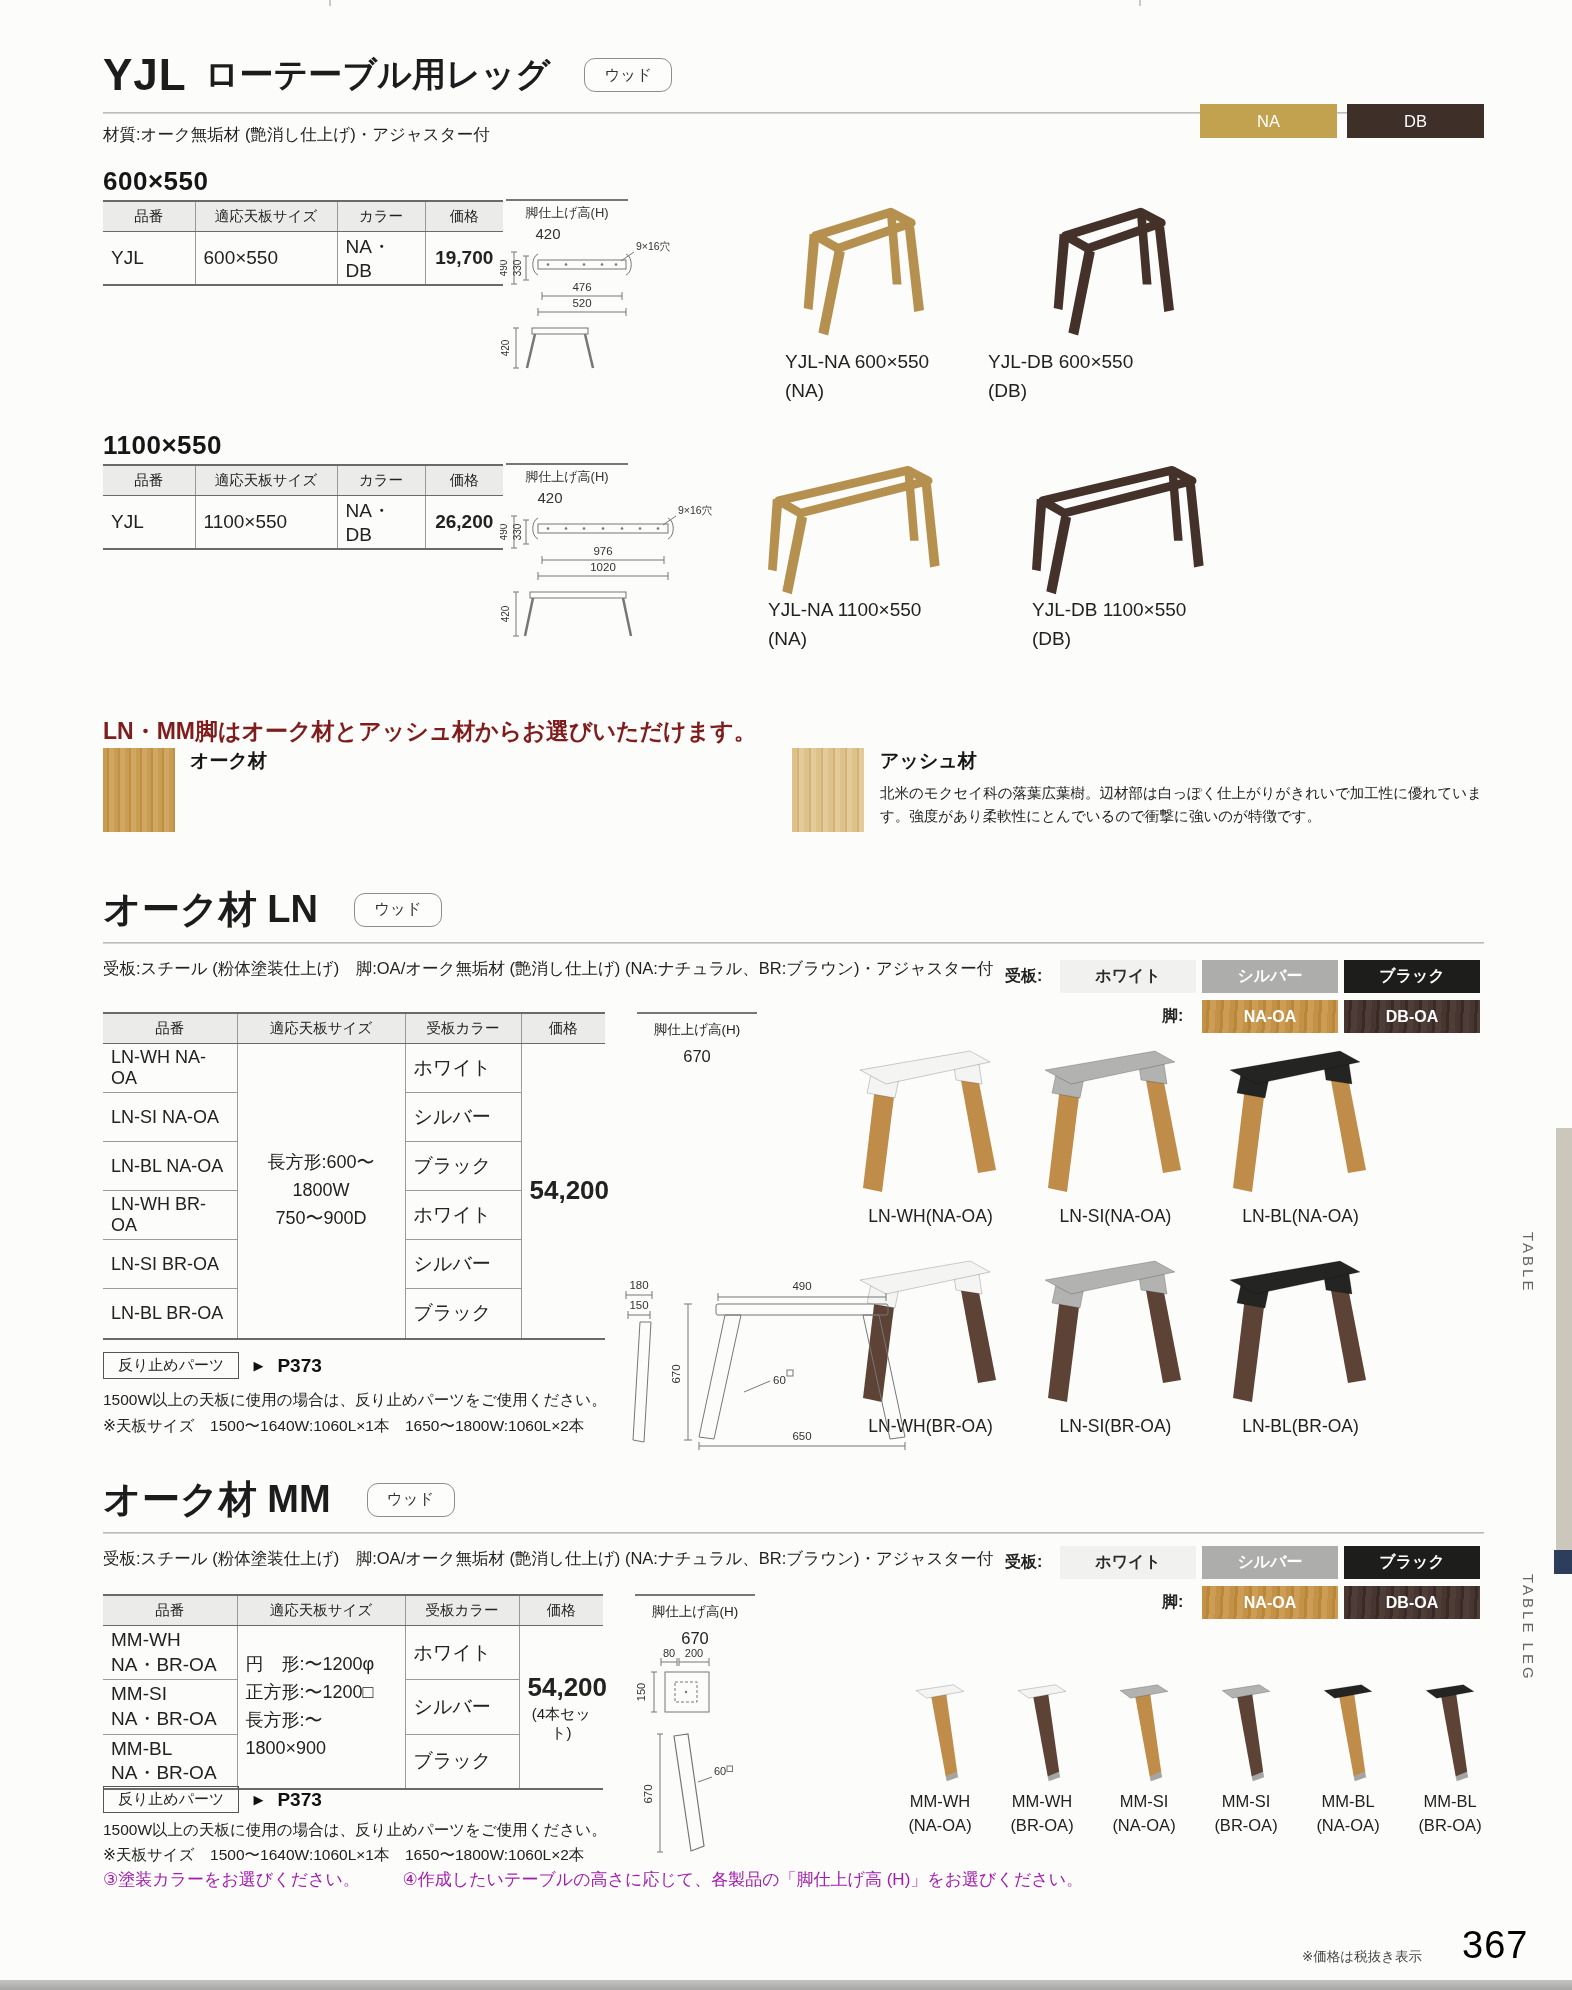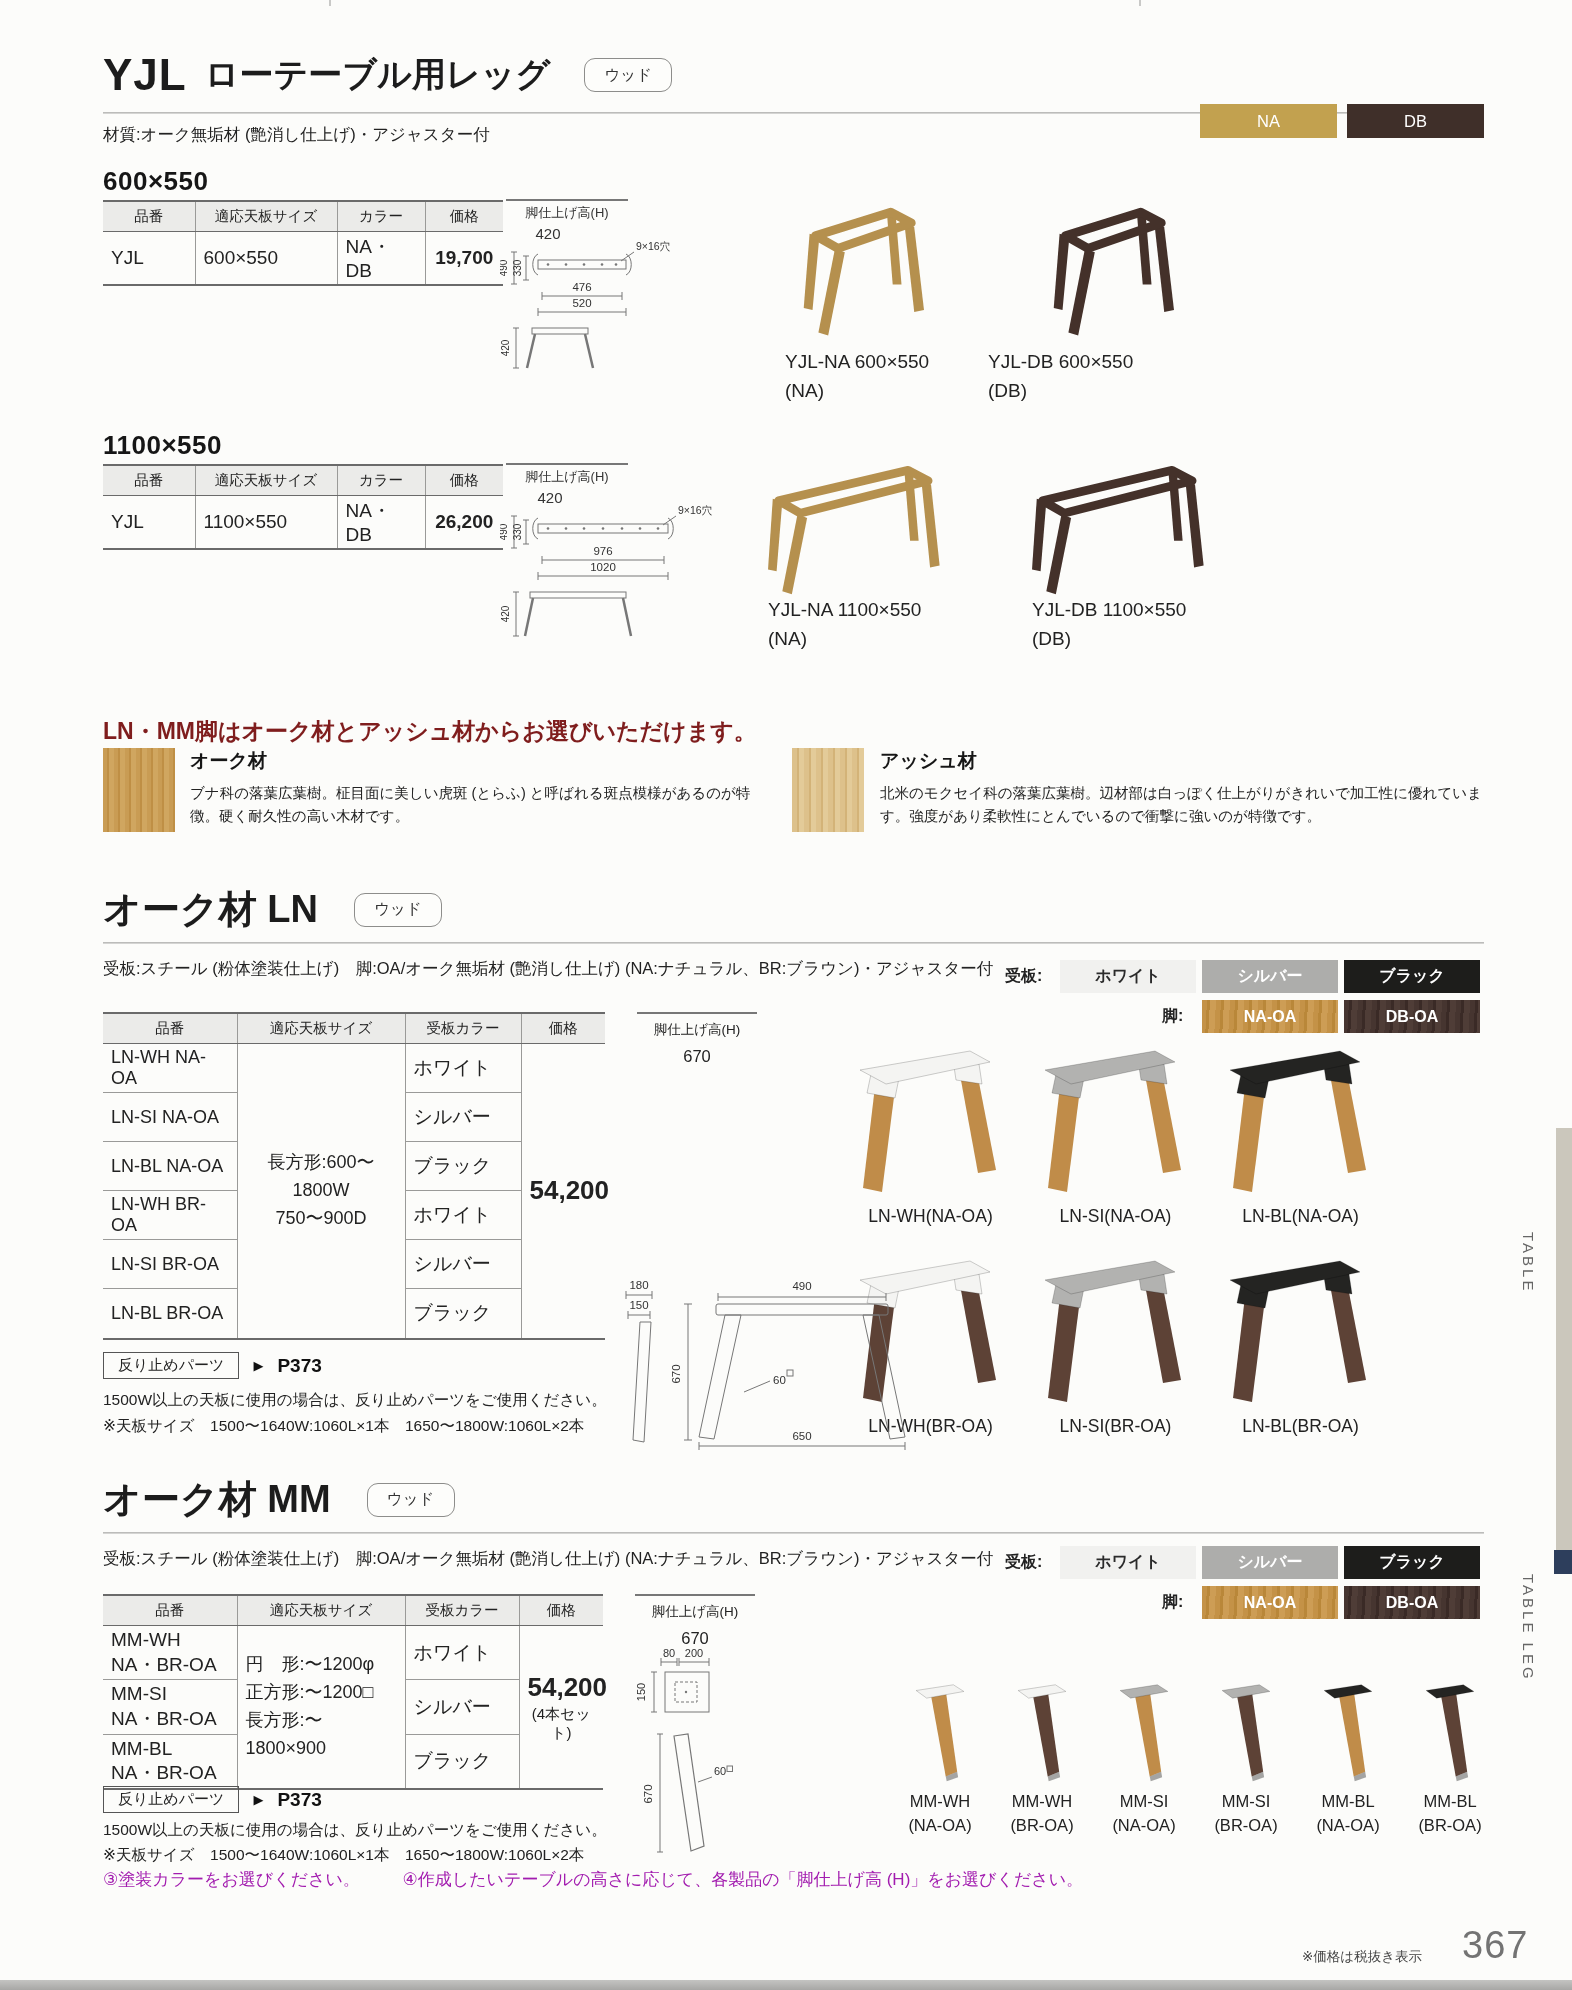--- a/index.html
+++ b/index.html
@@ -69,21 +69,21 @@
   .u-leg{fill:var(--leg)}
   .u-foot{fill:rgba(0,0,0,.35)}
   .prod-label{font-size:19px;line-height:1.5;color:#222}
   .prod-label-c{font-size:17.5px;color:#222;text-align:center}
   .prod-label-2c{font-size:16.5px;line-height:1.45;color:#222;text-align:center}
   
   .diag text{fill:#333}
   
   .steps{font-size:17px;color:#a21caf}
   .taxnote{font-size:13.5px;color:#444}
-  .pageno{font-size:38px;color:#737373;letter-spacing:1px}
+  .pageno{font-size:38px;color:#000000;letter-spacing:1px}
   .vtext{writing-mode:vertical-rl;font-size:15px;color:#666;letter-spacing:3px}
   .strip{background:#cbc7bc}
   .navtab{background:#2d3e5c}
   .scanbar{background:linear-gradient(to bottom,#c4c4c2,#a7a7a5)}
   .tick{background:#c9c9c7}
 </style>
 </head>
 <body>
 
 <div id="page">
@@ -282,21 +282,20 @@
     </svg>
   <div class="abs prod-label" style="left:1032px;top:596px">
     <div>YJL-DB 1100×550</div>
     <div>(DB)</div>
   </div>
 
   <div class="abs wood-head" style="left:103px;top:716px">LN・MM脚はオーク材とアッシュ材からお選びいただけます。</div>
 
   <div class="abs wood-swatch ws-oak" style="left:103px;top:748px"></div>
   <div class="abs wood-title" style="left:190px;top:748px">オーク材</div>
-  <div class="abs wood-desc" style="left:190px;top:782px;width:575px">ブナ科の落葉広葉樹。柾目面に美しい虎斑 (とらふ) と呼ばれる斑点模様があるのが特徴。硬く耐久性の高い木材です。</div>
 
   <div class="abs wood-swatch ws-ash" style="left:792px;top:748px"></div>
   <div class="abs wood-title" style="left:880px;top:748px">アッシュ材</div>
   <div class="abs wood-desc" style="left:880px;top:782px;width:625px">北米のモクセイ科の落葉広葉樹。辺材部は白っぽく仕上がりがきれいで加工性に優れています。強度があり柔軟性にとんでいるので衝撃に強いのが特徴です。</div>
 
   <div class="abs" style="left:103px;top:884px;display:flex;align-items:center">
     <span class="sec-title">オーク材 LN</span>
     <span class="badge" style="margin-left:36px">ウッド</span>
   </div>
   <div class="abs rule" style="left:103px;top:942px;width:1381px"></div>

